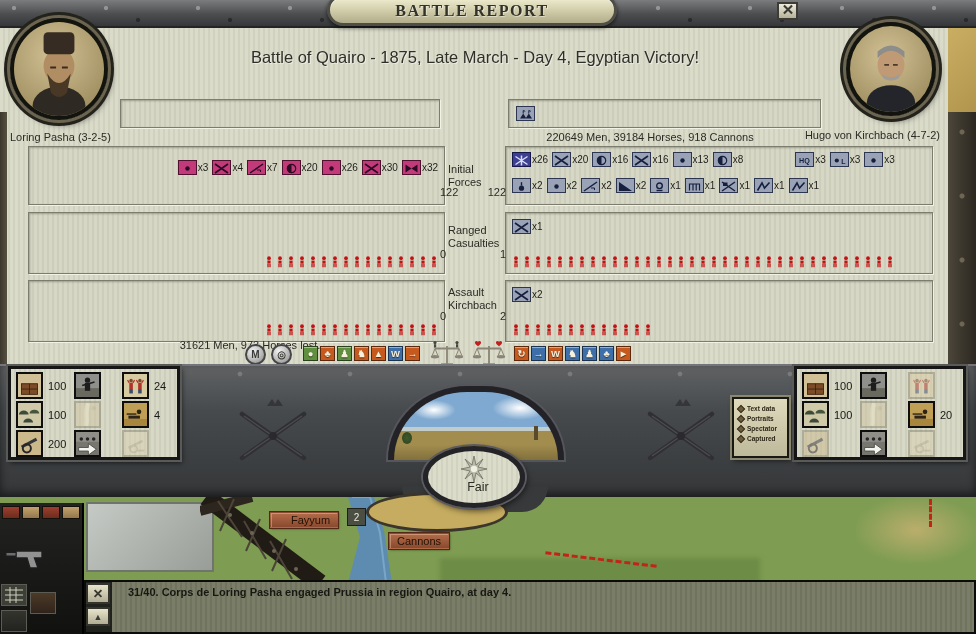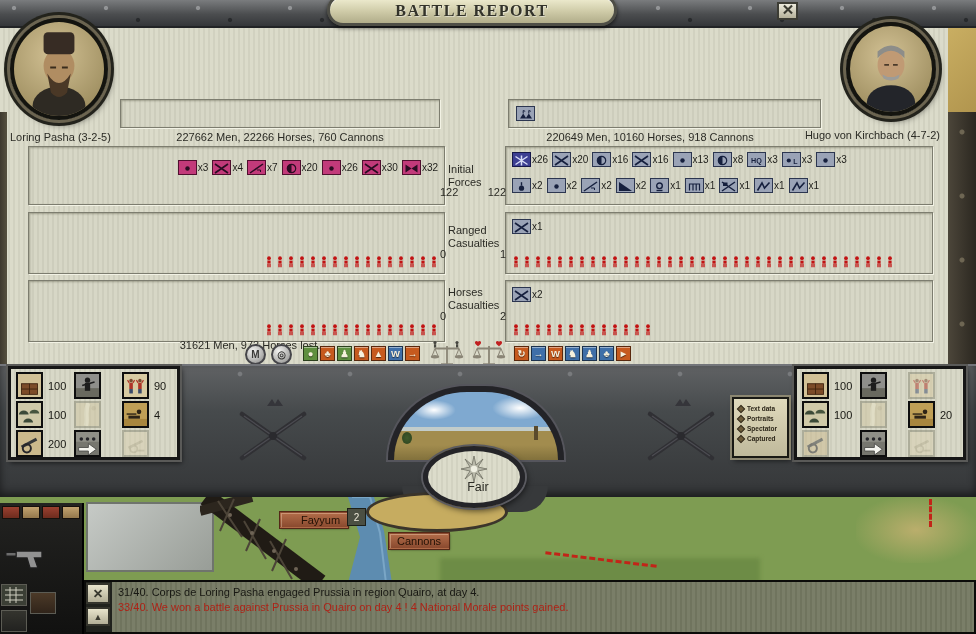--- a/index.html
+++ b/index.html
@@ -106,21 +106,21 @@
     color:#ece8d8;font-size:10px;display:flex;align-items:center;justify-content:center;z-index:3;}
   
   #sidebar{left:0;top:503px;width:84px;height:131px;background:linear-gradient(#232321,#111110);border-right:2px solid #000;box-sizing:border-box;}
   .book{position:absolute;width:18px;height:13px;border:1px solid #14100c;box-sizing:border-box;cursor:pointer;}
   .mini-tile{position:absolute;border:1px solid #5c5c54;box-sizing:border-box;cursor:pointer;}
   
   #logframe{left:84px;top:580px;width:892px;height:54px;background:#20221d;border:2px solid #0b0b09;box-sizing:border-box;}
   .logbtn{position:absolute;width:24px;background:linear-gradient(#e8e4cc,#b2ae96);border:2px solid #34342c;box-sizing:border-box;
     display:flex;align-items:center;justify-content:center;cursor:pointer;color:#3a3a30;}
   #logtext{left:112px;top:582px;width:862px;height:50px;box-sizing:border-box;
-    background:repeating-linear-gradient(90deg,#7a7e68 0 3px,#70745e 3px 5px);padding:3px 6px;overflow:hidden;}
+    background:repeating-linear-gradient(90deg,#7a7e68 0 3px,#70745e 3px 5px);padding:3px 16px;overflow:hidden;font-weight:bold;}
   .logline{font-size:11px;line-height:15px;color:#181813;white-space:nowrap;}
   .logline.em{color:#ad2317;}
 </style>
 </head>
 <body>
 
 <div id="screen">
 
   <div id="topbar" class="abs"></div>
   <div id="title-pill" class="abs">BATTLE REPORT</div>
@@ -130,20 +130,21 @@
           <path d="M3 3 L13 13 M13 3 L3 13" stroke="#3a3a30" stroke-width="2.6" fill="none"></path>
         </svg>
     </span>
   </div>
 
   <div id="panel" class="abs"></div>
   <div id="map-sliver" class="abs"></div>
   <div id="right-frame" class="abs"></div>
   <div id="left-frame" class="abs"></div>
 
+  <div id="headline" class="abs">Battle of Quairo - 1875, Late March - Day 4, Egyptian Victory!</div>
 
   <div class="portrait abs" style="left:10px;top:18px;width:90px;height:94px;">
     <svg width="90" height="94" viewBox="0 0 60 64">
       <ellipse cx="30" cy="57" rx="18" ry="13" fill="#2e2a23"></ellipse>
       <ellipse cx="30" cy="30" rx="10.5" ry="12" fill="#b08d62"></ellipse>
       <rect x="19.5" y="7" width="21" height="15" rx="3" fill="#372c24"></rect>
       <path d="M22 35 q8 13 16 0 l-2.5 13 q-5.5 6 -11 0 z" fill="#4a3826"></path>
       <path d="M24 31 h4 M32 31 h4" stroke="#3a2c1c" stroke-width="1.4"></path>
     </svg>
   </div>
@@ -163,22 +164,21 @@
         <span class="chip">
           <span class="chip-box" style="background:#9aa3b6;border-color:#2c3650;"><svg width="17" height="13" viewBox="0 0 17 13">
               <path d="M3 10.5 L6.2 5.5 L9.4 10.5 Z M8.6 10.5 L11.8 5.5 L15 10.5 Z" fill="#16203e"></path>
               <path d="M6.2 5.5 V2.5 l2 .8 M11.8 5.5 V2.5 l2 .8" stroke="#16203e" stroke-width="1" fill="none"></path>
             </svg></span>
         </span>
       </div>
   </div>
 
   <div class="lbl abs" style="left:10px;top:131px;">Loring Pasha (3-2-5)</div>
-  <div class="lbl ctr abs" style="left:110px;top:131px;width:340px;">227662 Men, 22266 Horses, 760 Cannons</div>
-  <div class="lbl ctr abs" style="left:495px;top:131px;width:310px;">220649 Men, 10160 Horses, 918 Cannons</div>
+  <div class="lbl ctr abs" style="left:495px;top:131px;width:310px;">220649 Men, 39184 Horses, 918 Cannons</div>
   <div class="lbl rgt abs" style="left:758px;top:129px;width:182px;">Hugo von Kirchbach (4-7-2)</div>
 
   <div class="fbox abs" style="left:28px;top:146px;width:417px;height:59px;">
     <div class="chiprow abs" style="right:6px;top:13px;">
         <span class="chip">
           <span class="chip-box" style="background:#c23a7a;border-color:#50102f;"><svg width="17" height="13" viewBox="0 0 17 13">
               <circle cx="8.5" cy="6.5" r="2.2" fill="#2b0c22"></circle>
             </svg></span>
           <span class="chip-count">x3</span>
         </span>
@@ -256,21 +256,21 @@
           <span class="chip-count">x13</span>
         </span>
         <span class="chip">
           <span class="chip-box" style="background:#9aa3b6;border-color:#2c3650;"><svg width="17" height="13" viewBox="0 0 17 13">
               <circle cx="8.5" cy="6.5" r="4.2" fill="none" stroke="#16203e" stroke-width="1.2"></circle>
               <path d="M8.5 2.3 a4.2 4.2 0 0 0 0 8.4 Z" fill="#16203e"></path>
             </svg></span>
           <span class="chip-count">x8</span>
         </span>
         <span class="chip">
-          <span class="chip-box" style="background:#9aa3b6;border-color:#2c3650;"><svg width="17" height="13" viewBox="0 0 17 13">
+          <span class="chip-box" style="background:#9aa3b6;border-color:#2c3650;margin-left:48px;"><svg width="17" height="13" viewBox="0 0 17 13">
               <text x="8.5" y="9.3" text-anchor="middle" font-size="7.2" font-weight="bold" font-family="Liberation Sans,sans-serif" fill="#16203e">HQ</text>
             </svg></span>
           <span class="chip-count">x3</span>
         </span>
         <span class="chip">
           <span class="chip-box" style="background:#9aa3b6;border-color:#2c3650;"><svg width="17" height="13" viewBox="0 0 17 13">
               <circle cx="5.8" cy="6.5" r="2.1" fill="#16203e"></circle>
               <text x="12.4" y="9.6" text-anchor="middle" font-size="7" font-weight="bold" font-family="Liberation Sans,sans-serif" fill="#16203e">L</text>
             </svg></span>
           <span class="chip-count">x3</span>
@@ -776,21 +776,21 @@
           <path d="M2.4 4.6 h3.2 v3 h-3.2 z" fill="#c21212"></path>
           <path d="M3 7.7 V11.2 M5 7.7 V11.2" stroke="#c21212" stroke-width="1.3"></path>
         </svg>
         <svg width="8" height="12" viewBox="0 0 8 12">
           <circle cx="4" cy="2.2" r="1.9" fill="#c21212"></circle>
           <path d="M2.4 4.6 h3.2 v3 h-3.2 z" fill="#c21212"></path>
           <path d="M3 7.7 V11.2 M5 7.7 V11.2" stroke="#c21212" stroke-width="1.3"></path>
         </svg>
       </div>
   </div>
-  <div class="lbl abs" style="left:448px;top:286px;width:56px;line-height:1.15;">Horses Casualties</div>
+  <div class="lbl abs" style="left:448px;top:286px;width:56px;line-height:1.15;">Assault Kirchbach</div>
   <div class="lbl abs" style="left:440px;top:310px;width:24px;">0</div>
   <div class="lbl rgt abs" style="left:482px;top:310px;width:24px;">2</div>
 
   <div class="lbl ctr abs" style="left:40px;top:339px;width:420px;">31621 Men, 973 Horses lost.</div>
 
   <div class="abs" id="round-btns" style="left:245px;top:344px;display:flex;gap:5px;">
       <span class="rbtn">M</span>
       <span class="rbtn">◎</span>
     </div>
   <div class="abs" id="tb-left" style="left:303px;top:346px;display:flex;gap:2px;">
@@ -861,21 +861,21 @@
           <path d="M4 7 L6 10 M12 7 L10 10" stroke="#b03428" stroke-width="1.4"></path>
           <circle cx="8" cy="7.5" r="2" fill="#7a4a30"></circle>
           <rect x="6" y="10" width="4" height="7" fill="#b03428"></rect>
           <rect x="6" y="17" width="4" height="5" fill="#3c4c6c"></rect>
           <path d="M14 7 L16 10 M22 7 L20 10" stroke="#b03428" stroke-width="1.4"></path>
           <circle cx="18" cy="7.5" r="2" fill="#7a4a30"></circle>
           <rect x="16" y="10" width="4" height="7" fill="#b03428"></rect>
           <rect x="16" y="17" width="4" height="5" fill="#3c4c6c"></rect>
         </svg>
       </div>
-      <div class="tnum">90</div>
+      <div class="tnum">24</div>
       <div class="tile">
         <svg width="23" height="23" viewBox="0 0 26 26">
           <rect width="26" height="26" fill="#cfc9a8"></rect>
           <path d="M1 13 a5.5 4.5 0 0 1 11 0 z" fill="#3c4a38"></path>
           <path d="M13 12 a5.5 4.5 0 0 1 11 0 z" fill="#46543e"></path>
           <path d="M6 22 a5.5 4.5 0 0 1 11 0 z" fill="#3c4a38"></path>
         </svg>
       </div>
       <div class="tnum">100</div>
       <div class="tile faded">
@@ -1095,21 +1095,21 @@
     </g>
     <g fill="#6e6456">
       <circle cx="30" cy="18" r="2"></circle>
         <circle cx="52" cy="36" r="2"></circle>
         <circle cx="74" cy="54" r="2"></circle>
         <circle cx="96" cy="72" r="2"></circle>
     </g>
   </svg>
   <div class="dash1 abs"></div>
   <div class="dash2 abs"></div>
-  <div class="plaque abs" style="left:280px;top:512px;padding-left:20px;">Fayyum</div>
+  <div class="plaque abs" style="left:270px;top:512px;padding-left:20px;">Fayyum</div>
   <div class="plaque abs" style="left:389px;top:533px;">Cannons</div>
   <div id="unit-badge" class="abs">2</div>
 
   <div id="sidebar" class="abs"></div>
   <div class="book abs" style="left:2px;top:506px;background:linear-gradient(#9a4030,#6e2c1e);"></div>
   <div class="book abs" style="left:22px;top:506px;background:linear-gradient(#c2a370,#94784c);"></div>
   <div class="book abs" style="left:42px;top:506px;background:linear-gradient(#9a4030,#6e2c1e);"></div>
   <div class="book abs" style="left:62px;top:506px;background:linear-gradient(#c2a370,#94784c);"></div>
   <svg class="abs" style="left:3px;top:543px;transform:scale(-1,1);" width="42" height="30" viewBox="0 0 42 30">
     <path d="M3 8 h26 v7 h-11 l-3 10 h-8 l3.5 -10 h-7.5 z" fill="#929292" stroke="#1e1e1e" stroke-width="1.4"></path>
@@ -1127,16 +1127,15 @@
   <div class="logbtn abs" style="left:86px;top:583px;height:21px;">
     <svg width="12" height="11" viewBox="0 0 16 16">
         <path d="M3 3 L13 13 M13 3 L3 13" stroke="#3a3a30" stroke-width="2.8" fill="none"></path>
       </svg>
   </div>
   <div class="logbtn abs" style="left:86px;top:607px;height:19px;font-size:9px;">
     <span>▲</span>
   </div>
   <div id="logtext" class="abs">
       <div class="logline">31/40.  Corps de Loring Pasha engaged Prussia in region Quairo, at day 4.</div>
-      <div class="logline em">33/40.  We won a battle against Prussia in Quairo on day 4 ! 4 National Morale points gained.</div>
     </div>
 
 </div>
 
 </body></html>

